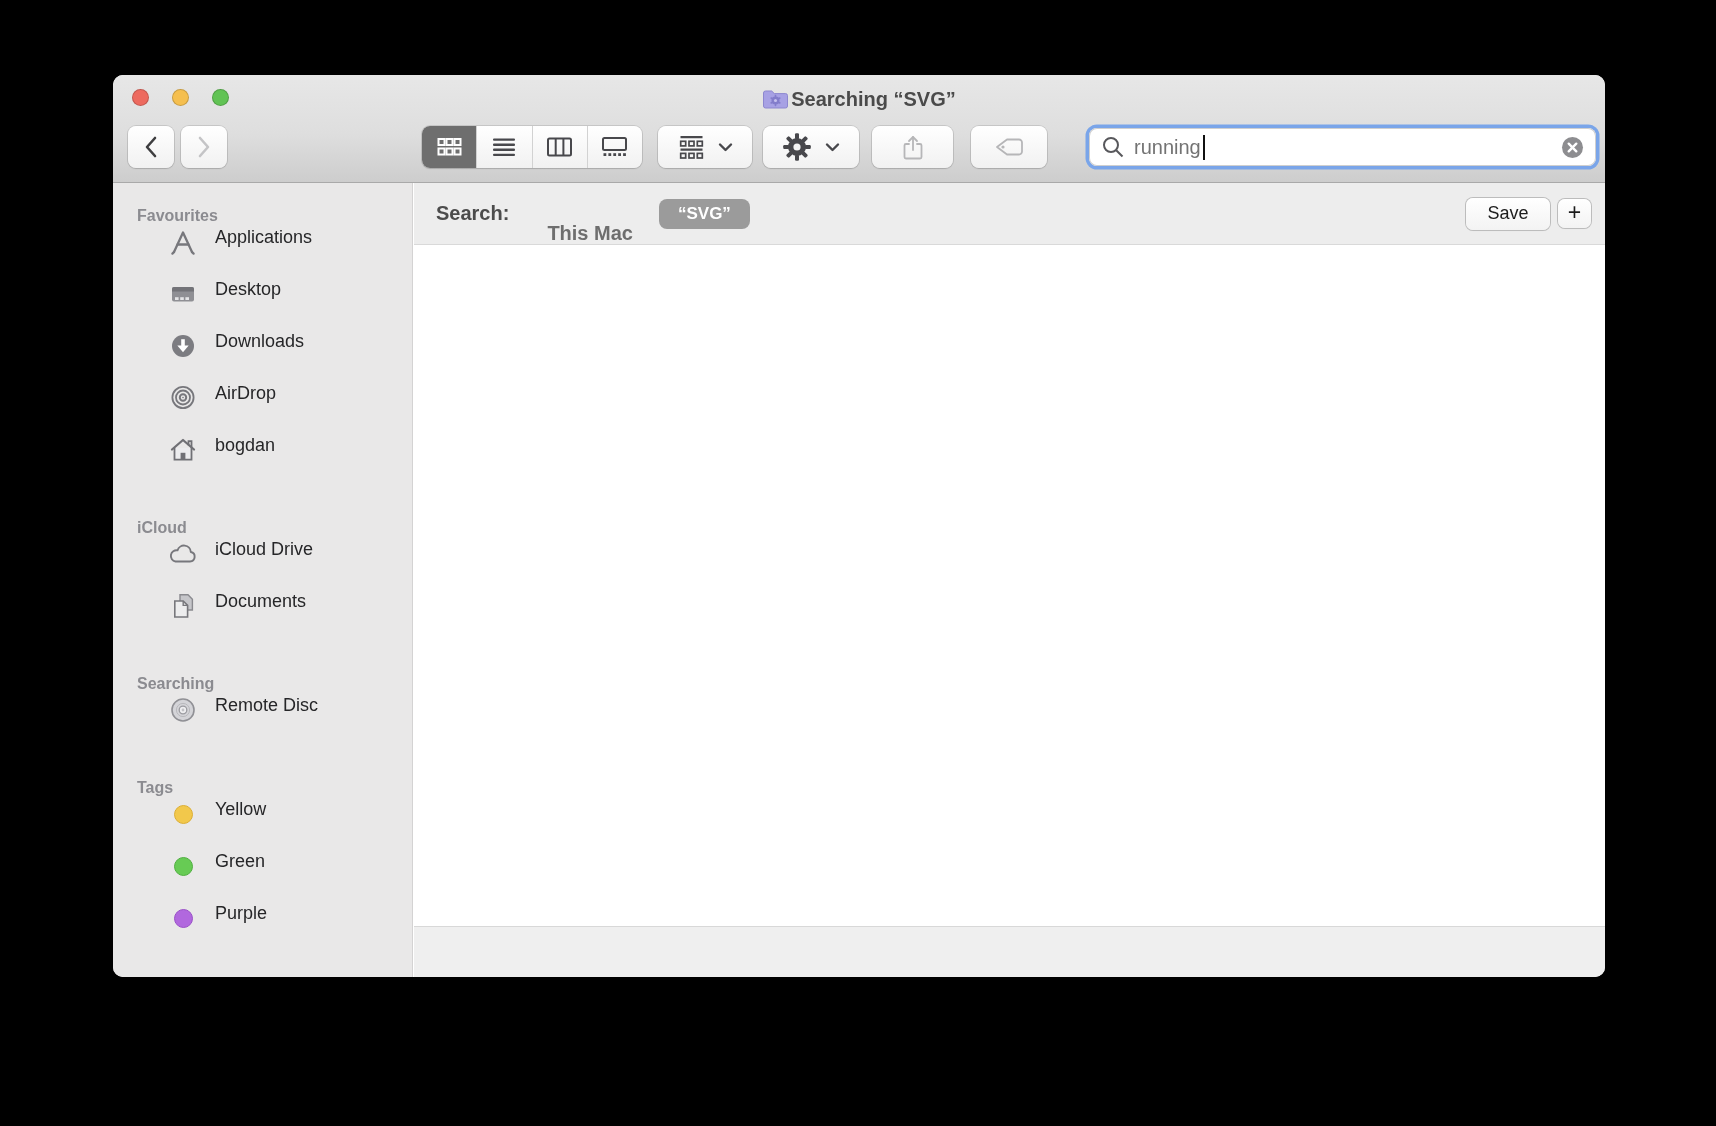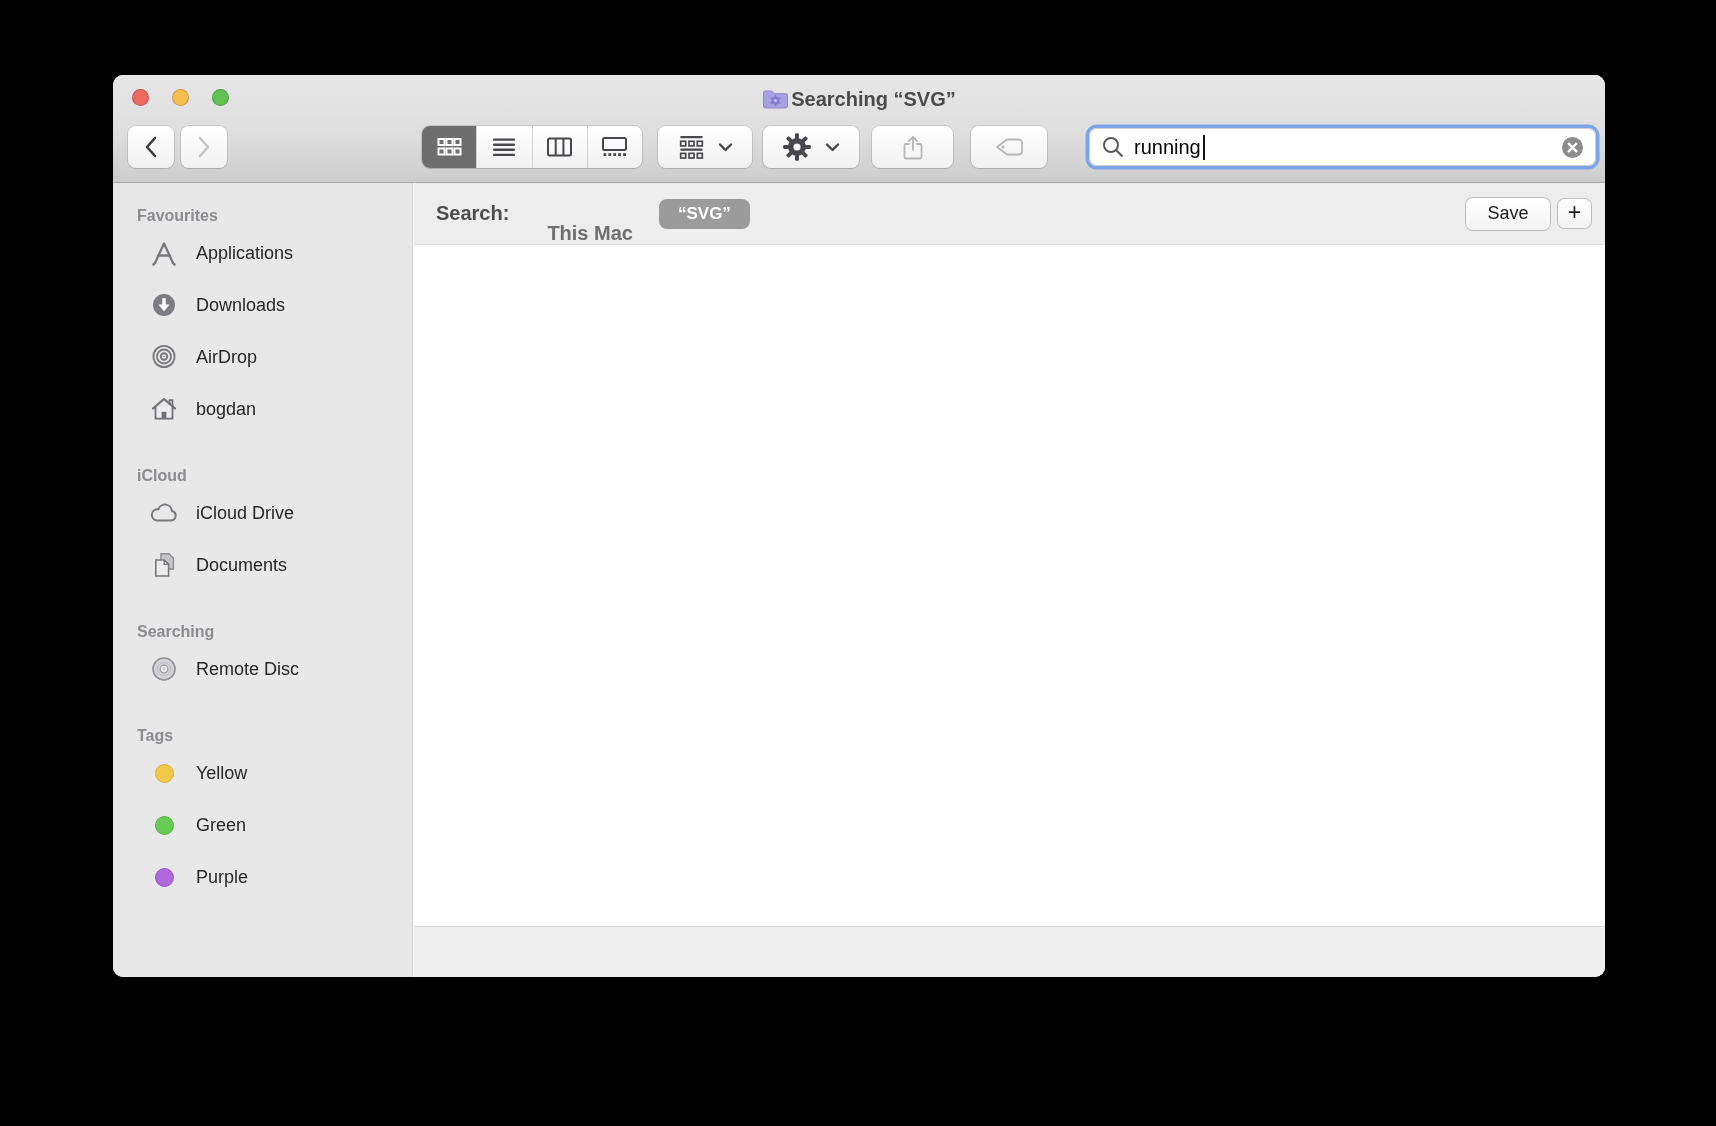--- a/index.html
+++ b/index.html
@@ -41,32 +41,32 @@
   .btn-group{left:545px;width:94px;gap:13px;}
   .btn-gear{left:650px;width:96px;gap:13px;}
   .btn-share{left:759px;width:81px;}
   .btn-tag{left:858px;width:76px;}
   .search-field{
     position:absolute;left:976px;top:2px;width:507px;height:38px;box-sizing:border-box;
     background:#fff;border-radius:8px;
     box-shadow:0 0 0 3.5px var(--focus-ring), inset 0 0 0 1px #cfcfcf;
     display:flex;align-items:center;padding:0 11px;
   }
-  .search-text{font-size:20px;color:#000000;margin-left:8px;}
+  .search-text{font-size:20px;color:#737373;margin-left:8px;}
   .caret{width:2px;height:25px;background:#111;margin-left:2px;}
   .clear-btn{margin-left:auto;display:flex;align-items:center;}
   
   .sidebar{
     position:absolute;left:0;top:108px;bottom:0;width:300px;box-sizing:border-box;
     background:#e9e8e8;border-right:1px solid #d4d3d3;padding-top:22px;overflow:hidden;
   }
   .sb-section{margin-top:30px;}
   .sb-section:first-child{margin-top:0;}
   .sb-header{padding-left:24px;height:22px;line-height:22px;font-size:16px;font-weight:600;color:#8b8b90;}
-  .sb-item{height:52px;display:flex;align-items:center;padding-left:36px;cursor:default;}
+  .sb-item{height:52px;display:flex;align-items:flex-start;padding-left:55px;cursor:default;}
   .sb-icon{width:30px;height:30px;display:flex;align-items:center;justify-content:center;margin-right:17px;flex:none;}
   .sb-label{font-size:18px;color:#262628;white-space:nowrap;}
   .tag-dot{width:19px;height:19px;border-radius:50%;box-sizing:border-box;border:1.5px solid transparent;}
   
   .search-header{
     position:absolute;top:108px;left:301px;right:0;height:62px;box-sizing:border-box;
     background:#ededed;border-bottom:1px solid #d9d9d9;
     display:flex;align-items:center;padding:0 14px 0 22px;
   }
   .sh-label{font-size:20px;font-weight:700;color:#4c4c4c;}
@@ -277,20 +277,32 @@
             <path d="M5,24 L14,4.5 L23,24"></path>
               <path d="M8.6,16.5 H19.4"></path>
             <path d="M5,24 l-1.6,1.6 M23,24 l1.6,1.6"></path>
           </svg>
         </span>
         <span class="sb-label">Applications</span>
       </div>
       <div class="sb-item">
         <span class="sb-icon">
           <svg width="28" height="28" viewBox="0 0 28 28">
+            <rect x="3" y="7" width="22" height="14.5" rx="2" fill="#8f8f94"></rect>
+            <path d="M3,9 a2,2 0 0 1 2,-2 h18 a2,2 0 0 1 2,2 v2.5 h-22 z" fill="#737378"></path>
+            <rect x="6" y="17.2" width="3.6" height="2.8" fill="#e4e4e6"></rect>
+            <rect x="11.2" y="17.2" width="3.6" height="2.8" fill="#e4e4e6"></rect>
+            <rect x="16.4" y="17.2" width="3.6" height="2.8" fill="#e4e4e6"></rect>
+          </svg>
+        </span>
+        <span class="sb-label">Desktop</span>
+      </div>
+      <div class="sb-item">
+        <span class="sb-icon">
+          <svg width="28" height="28" viewBox="0 0 28 28">
             <circle cx="14" cy="14" r="11" fill="#7c7c81"></circle>
             <rect x="12.2" y="7.2" width="3.6" height="7" fill="#fff"></rect>
             <polygon points="8.3,13.4 19.7,13.4 14,20.3" fill="#fff"></polygon>
           </svg>
         </span>
         <span class="sb-label">Downloads</span>
       </div>
       <div class="sb-item">
         <span class="sb-icon">
           <svg width="28" height="28" viewBox="0 0 28 28" fill="none" stroke="#77777c">

